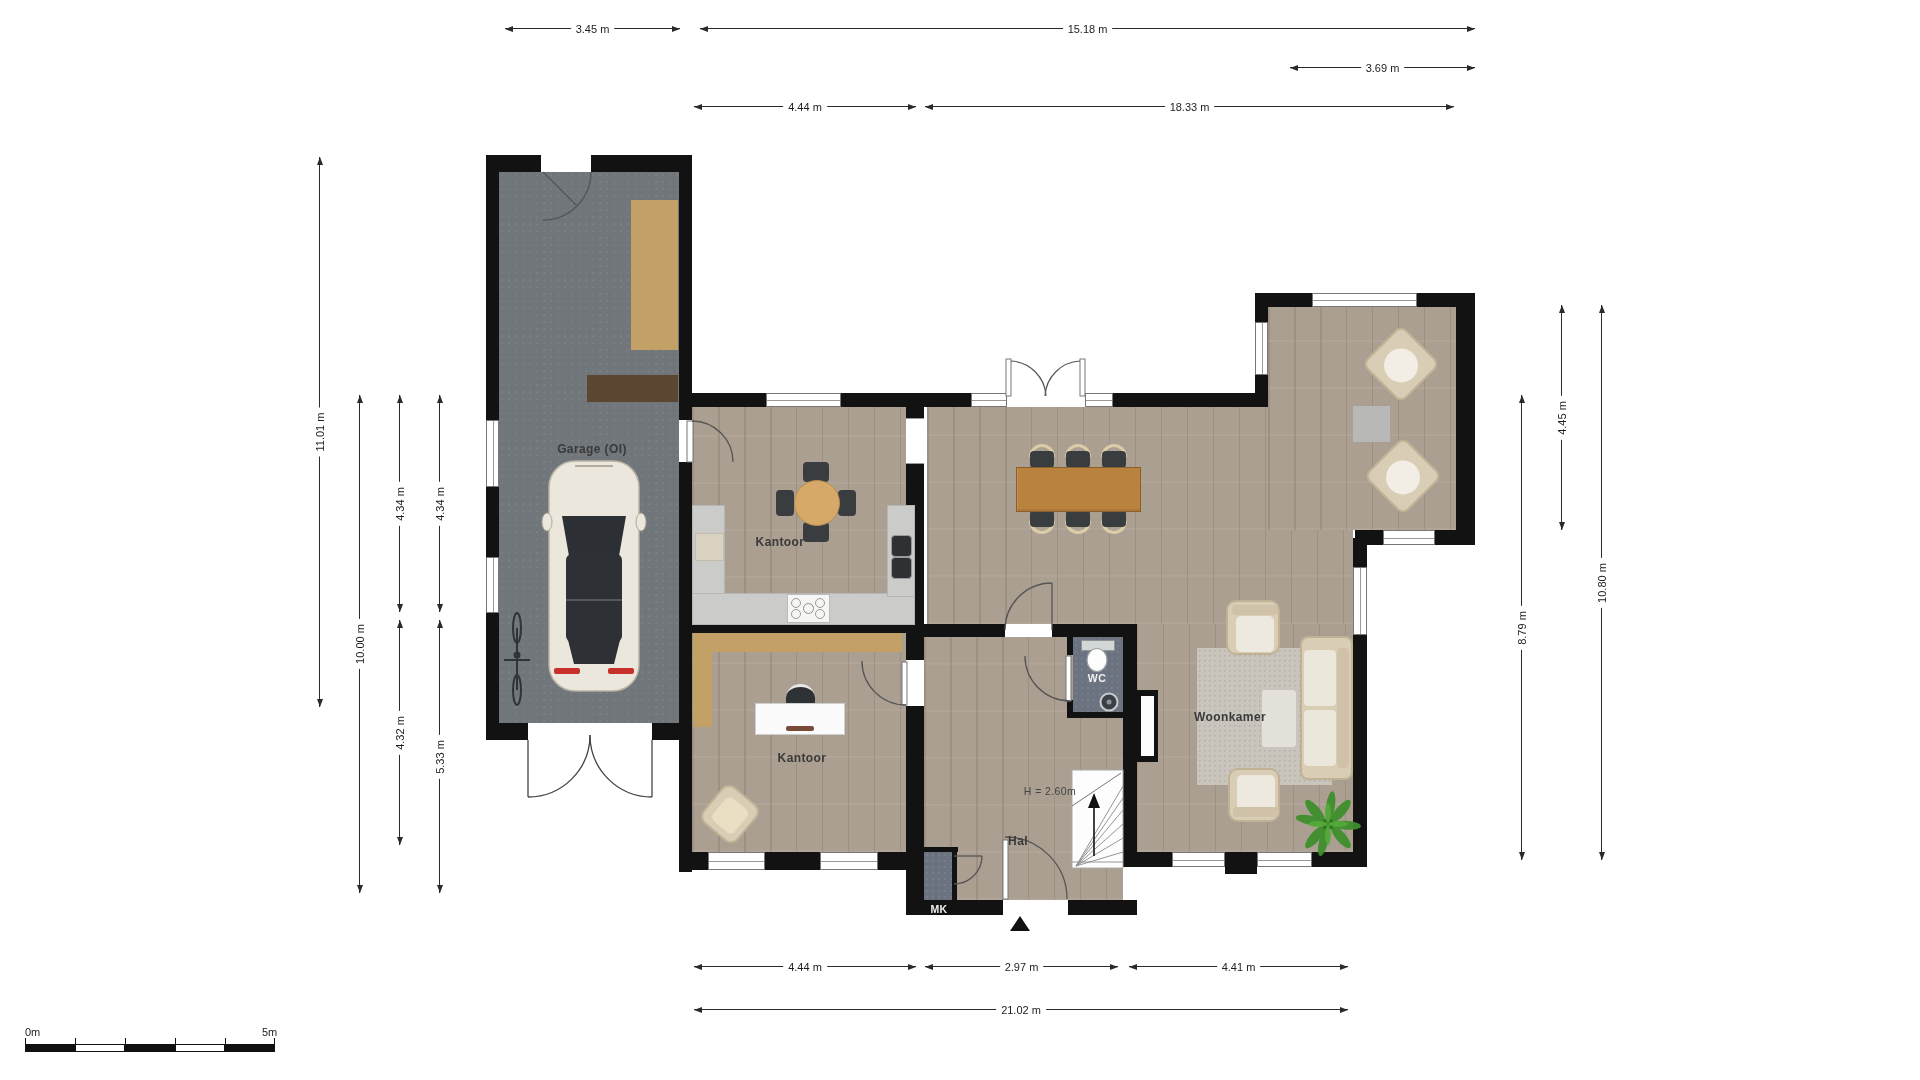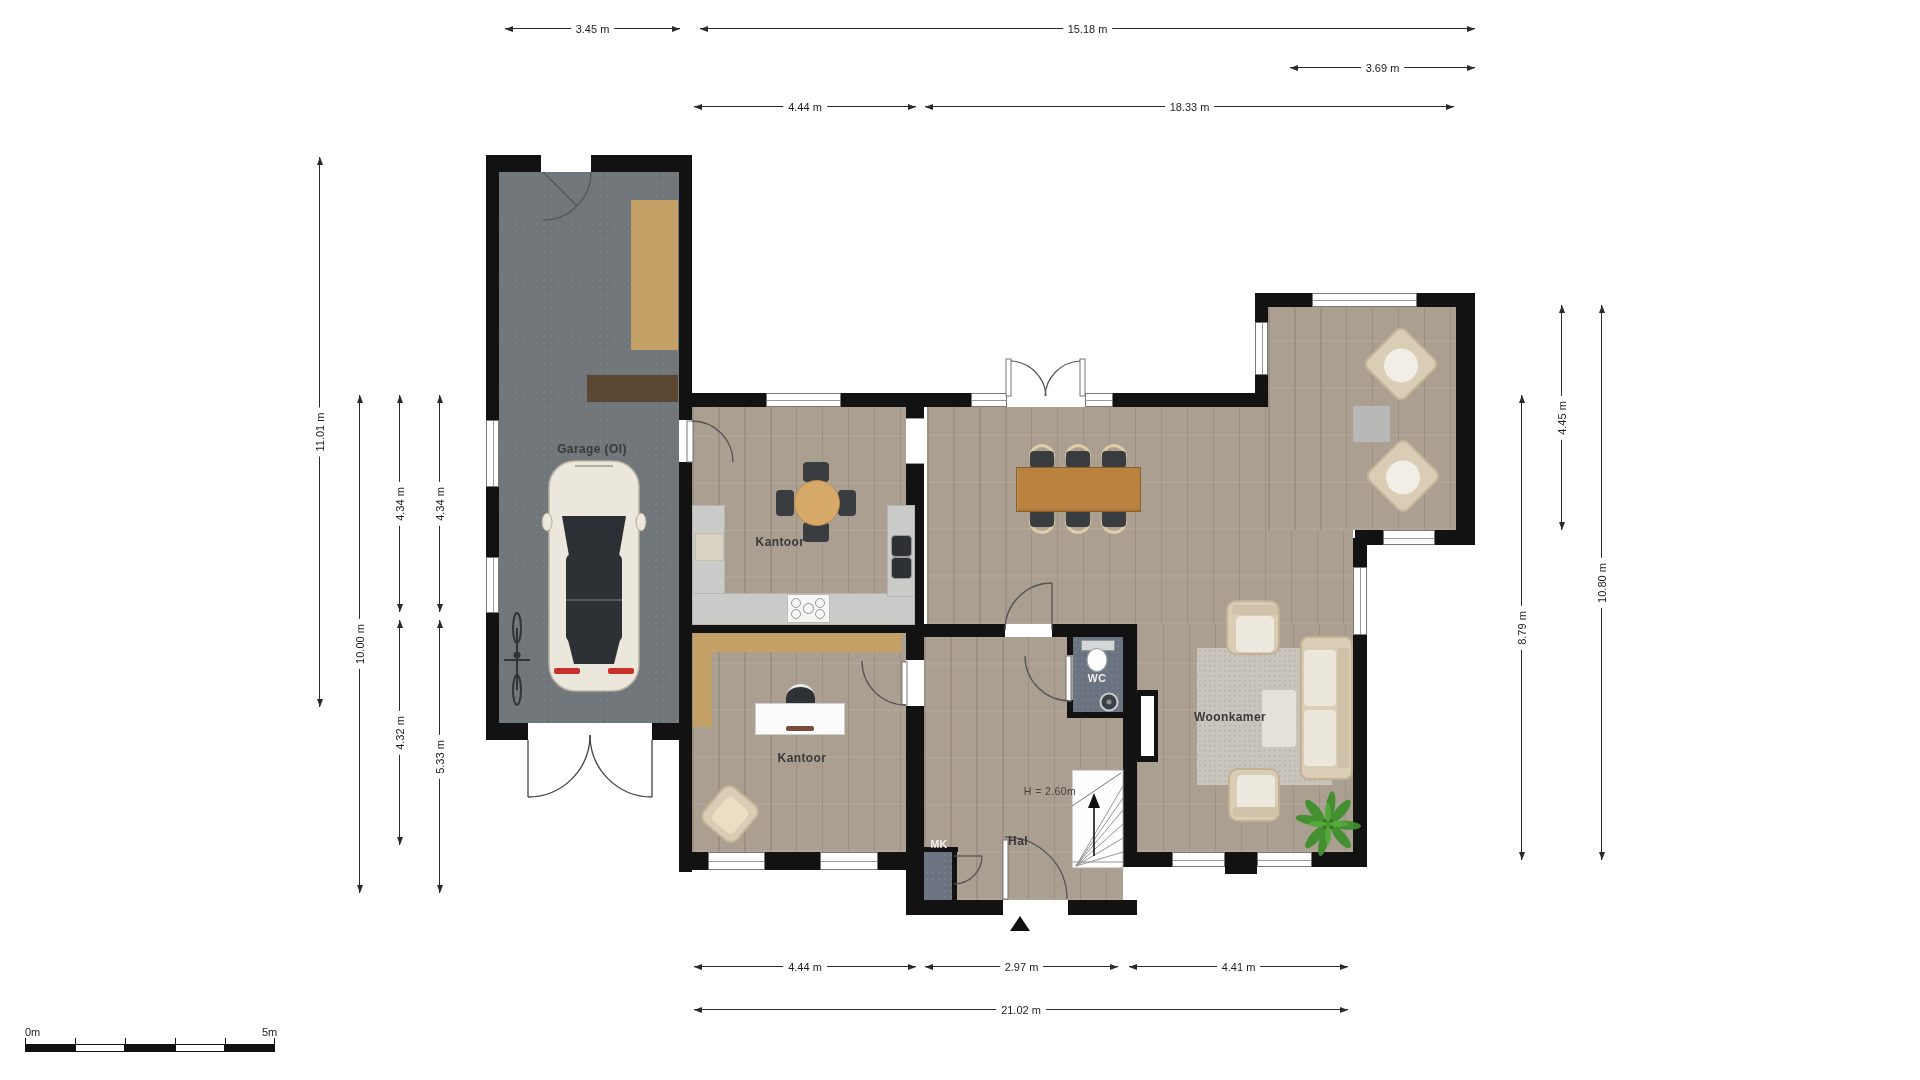--- a/index.html
+++ b/index.html
@@ -337,21 +337,21 @@
       </g>
     </g>
   </svg>
 
   <div class="lbl" style="left:592px;top:449px;">Garage (OI)</div>
   <div class="lbl" style="left:780px;top:542px;">Kantoor</div>
   <div class="lbl" style="left:802px;top:758px;">Kantoor</div>
   <div class="lbl" style="left:1018px;top:809px;margin-top:32px;">Hal</div>
   <div class="lbl sub" style="left:1050px;top:791px;">H = 2.60m</div>
   <div class="lbl small" style="left:1097px;top:678px;color:#f0f0f0;">WC</div>
-  <div class="lbl small" style="left:939px;top:844px;color:#f0f0f0;">MK</div>
+  <div class="lbl small" style="left:939px;top:909px;color:#f0f0f0;">MK</div>
   <div class="lbl" style="left:1230px;top:717px;">Woonkamer</div>
 
   <div class="dimh" style="left:505px;top:28px;width:175px;">
       <span>3.45 m</span>
     </div>
   <div class="dimh" style="left:700px;top:28px;width:775px;">
       <span>15.18 m</span>
     </div>
   <div class="dimh" style="left:1290px;top:67px;width:185px;">
       <span>3.69 m</span>

